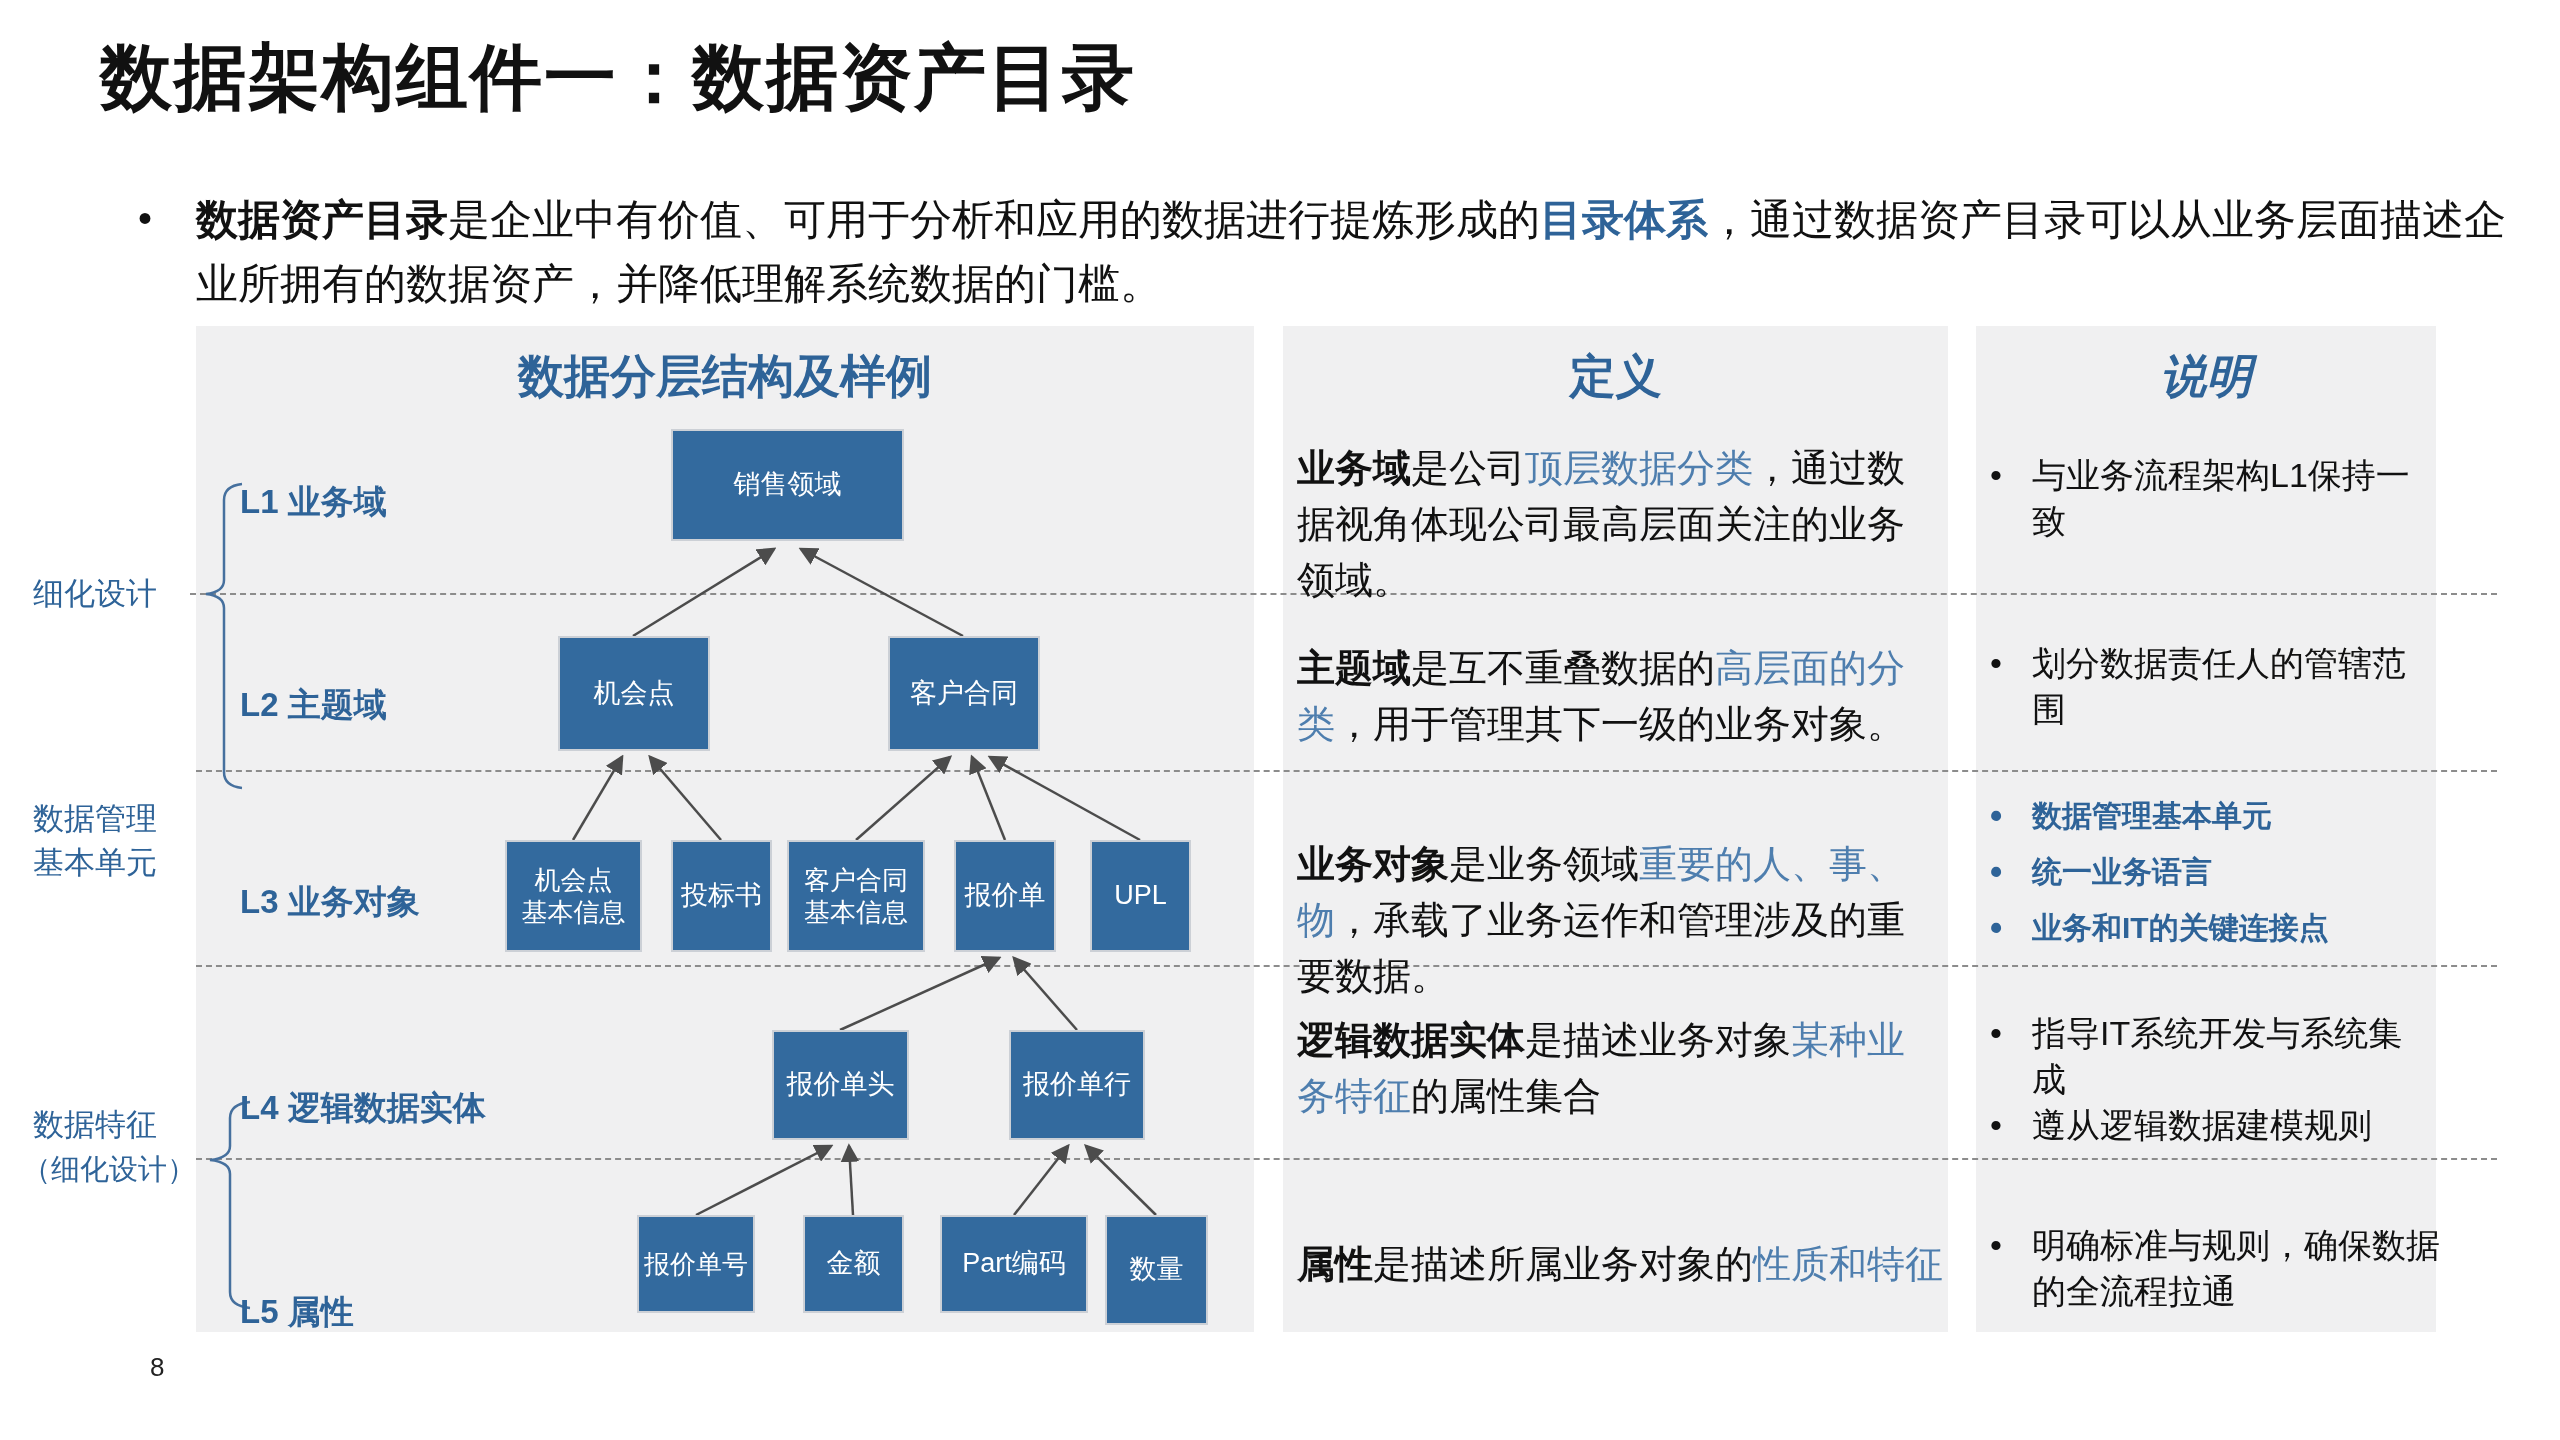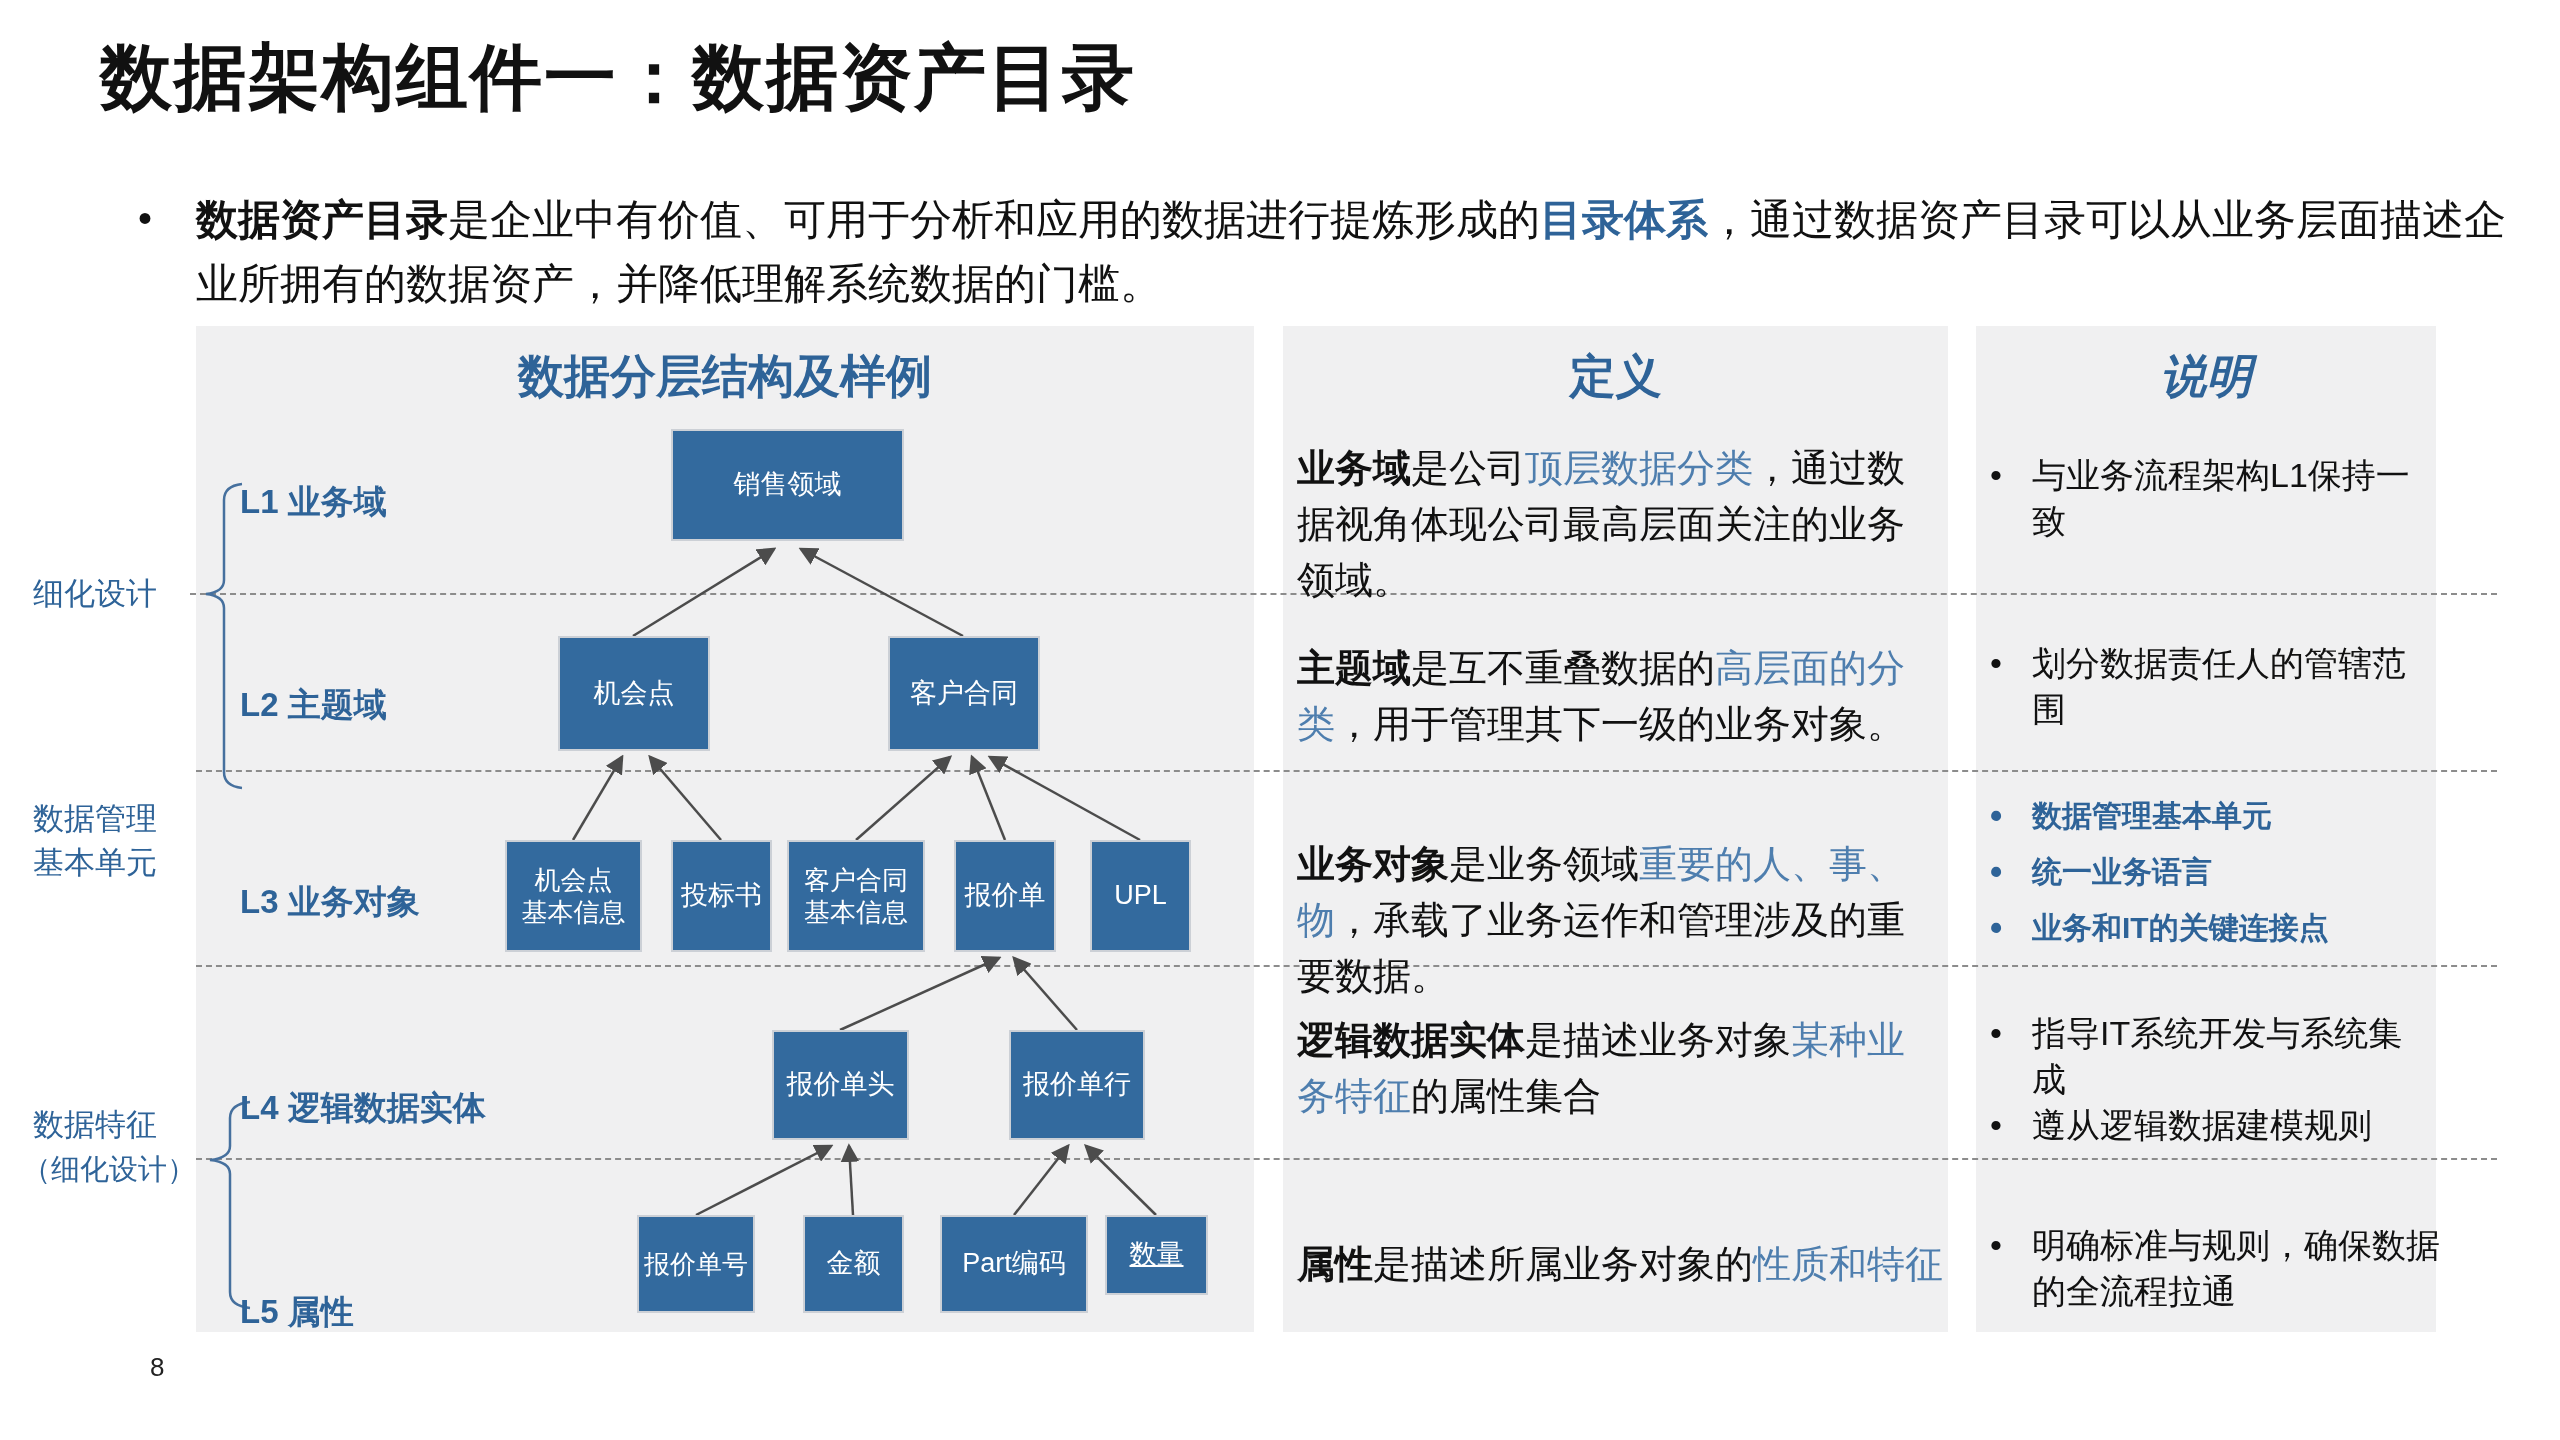--- a/index.html
+++ b/index.html
@@ -128,21 +128,21 @@
   <div class="abs dbox" style="left:671px;top:840px;width:101px;height:112px;">投标书</div>
   <div class="abs dbox two" style="left:787px;top:840px;width:138px;height:112px;">客户合同
 基本信息</div>
   <div class="abs dbox" style="left:954px;top:840px;width:102px;height:112px;">报价单</div>
   <div class="abs dbox" style="left:1090px;top:840px;width:101px;height:112px;">UPL</div>
   <div class="abs dbox" style="left:772px;top:1030px;width:137px;height:110px;">报价单头</div>
   <div class="abs dbox" style="left:1009px;top:1030px;width:136px;height:110px;">报价单行</div>
   <div class="abs dbox" style="left:637px;top:1215px;width:118px;height:98px;font-size:26px;">报价单号</div>
   <div class="abs dbox" style="left:803px;top:1215px;width:101px;height:98px;">金额</div>
   <div class="abs dbox" style="left:940px;top:1215px;width:148px;height:98px;">Part编码</div>
-  <div class="abs dbox" style="left:1105px;top:1215px;width:103px;height:80px;text-decoration:underline;">数量</div>
+  <div class="abs dbox" style="left:1105px;top:1215px;width:103px;height:110px;">数量</div>
 
   <div class="abs def-row" style="top:640px;"><span class="def-term">主题域</span><span>是互不重叠数据的</span><span class="def-blue">高层面的分类</span><span>，用于管理其下一级的业务对象。</span></div>
   <div class="abs def-row" style="top:440px;"><span class="def-term">业务域</span><span>是公司</span><span class="def-blue">顶层数据分类</span><span>，通过数据视角体现公司最高层面关注的业务领域。</span></div>
   <div class="abs def-row" style="top:836px;"><span class="def-term">业务对象</span><span>是业务领域</span><span class="def-blue">重要的人、事、物</span><span>，承载了业务运作和管理涉及的重要数据。</span></div>
   <div class="abs def-row" style="top:1012px;"><span class="def-term">逻辑数据实体</span><span>是描述业务对象</span><span class="def-blue">某种业务特征</span><span>的属性集合</span></div>
   <div class="abs def-row nowrap" style="top:1236px;"><span class="def-term">属性</span><span>是描述所属业务对象的</span><span class="def-blue">性质和特征</span></div>
 
   <div class="abs note-row" style="top:452px;">
     <div class="note-item">
       <span class="note-bullet">•</span>

